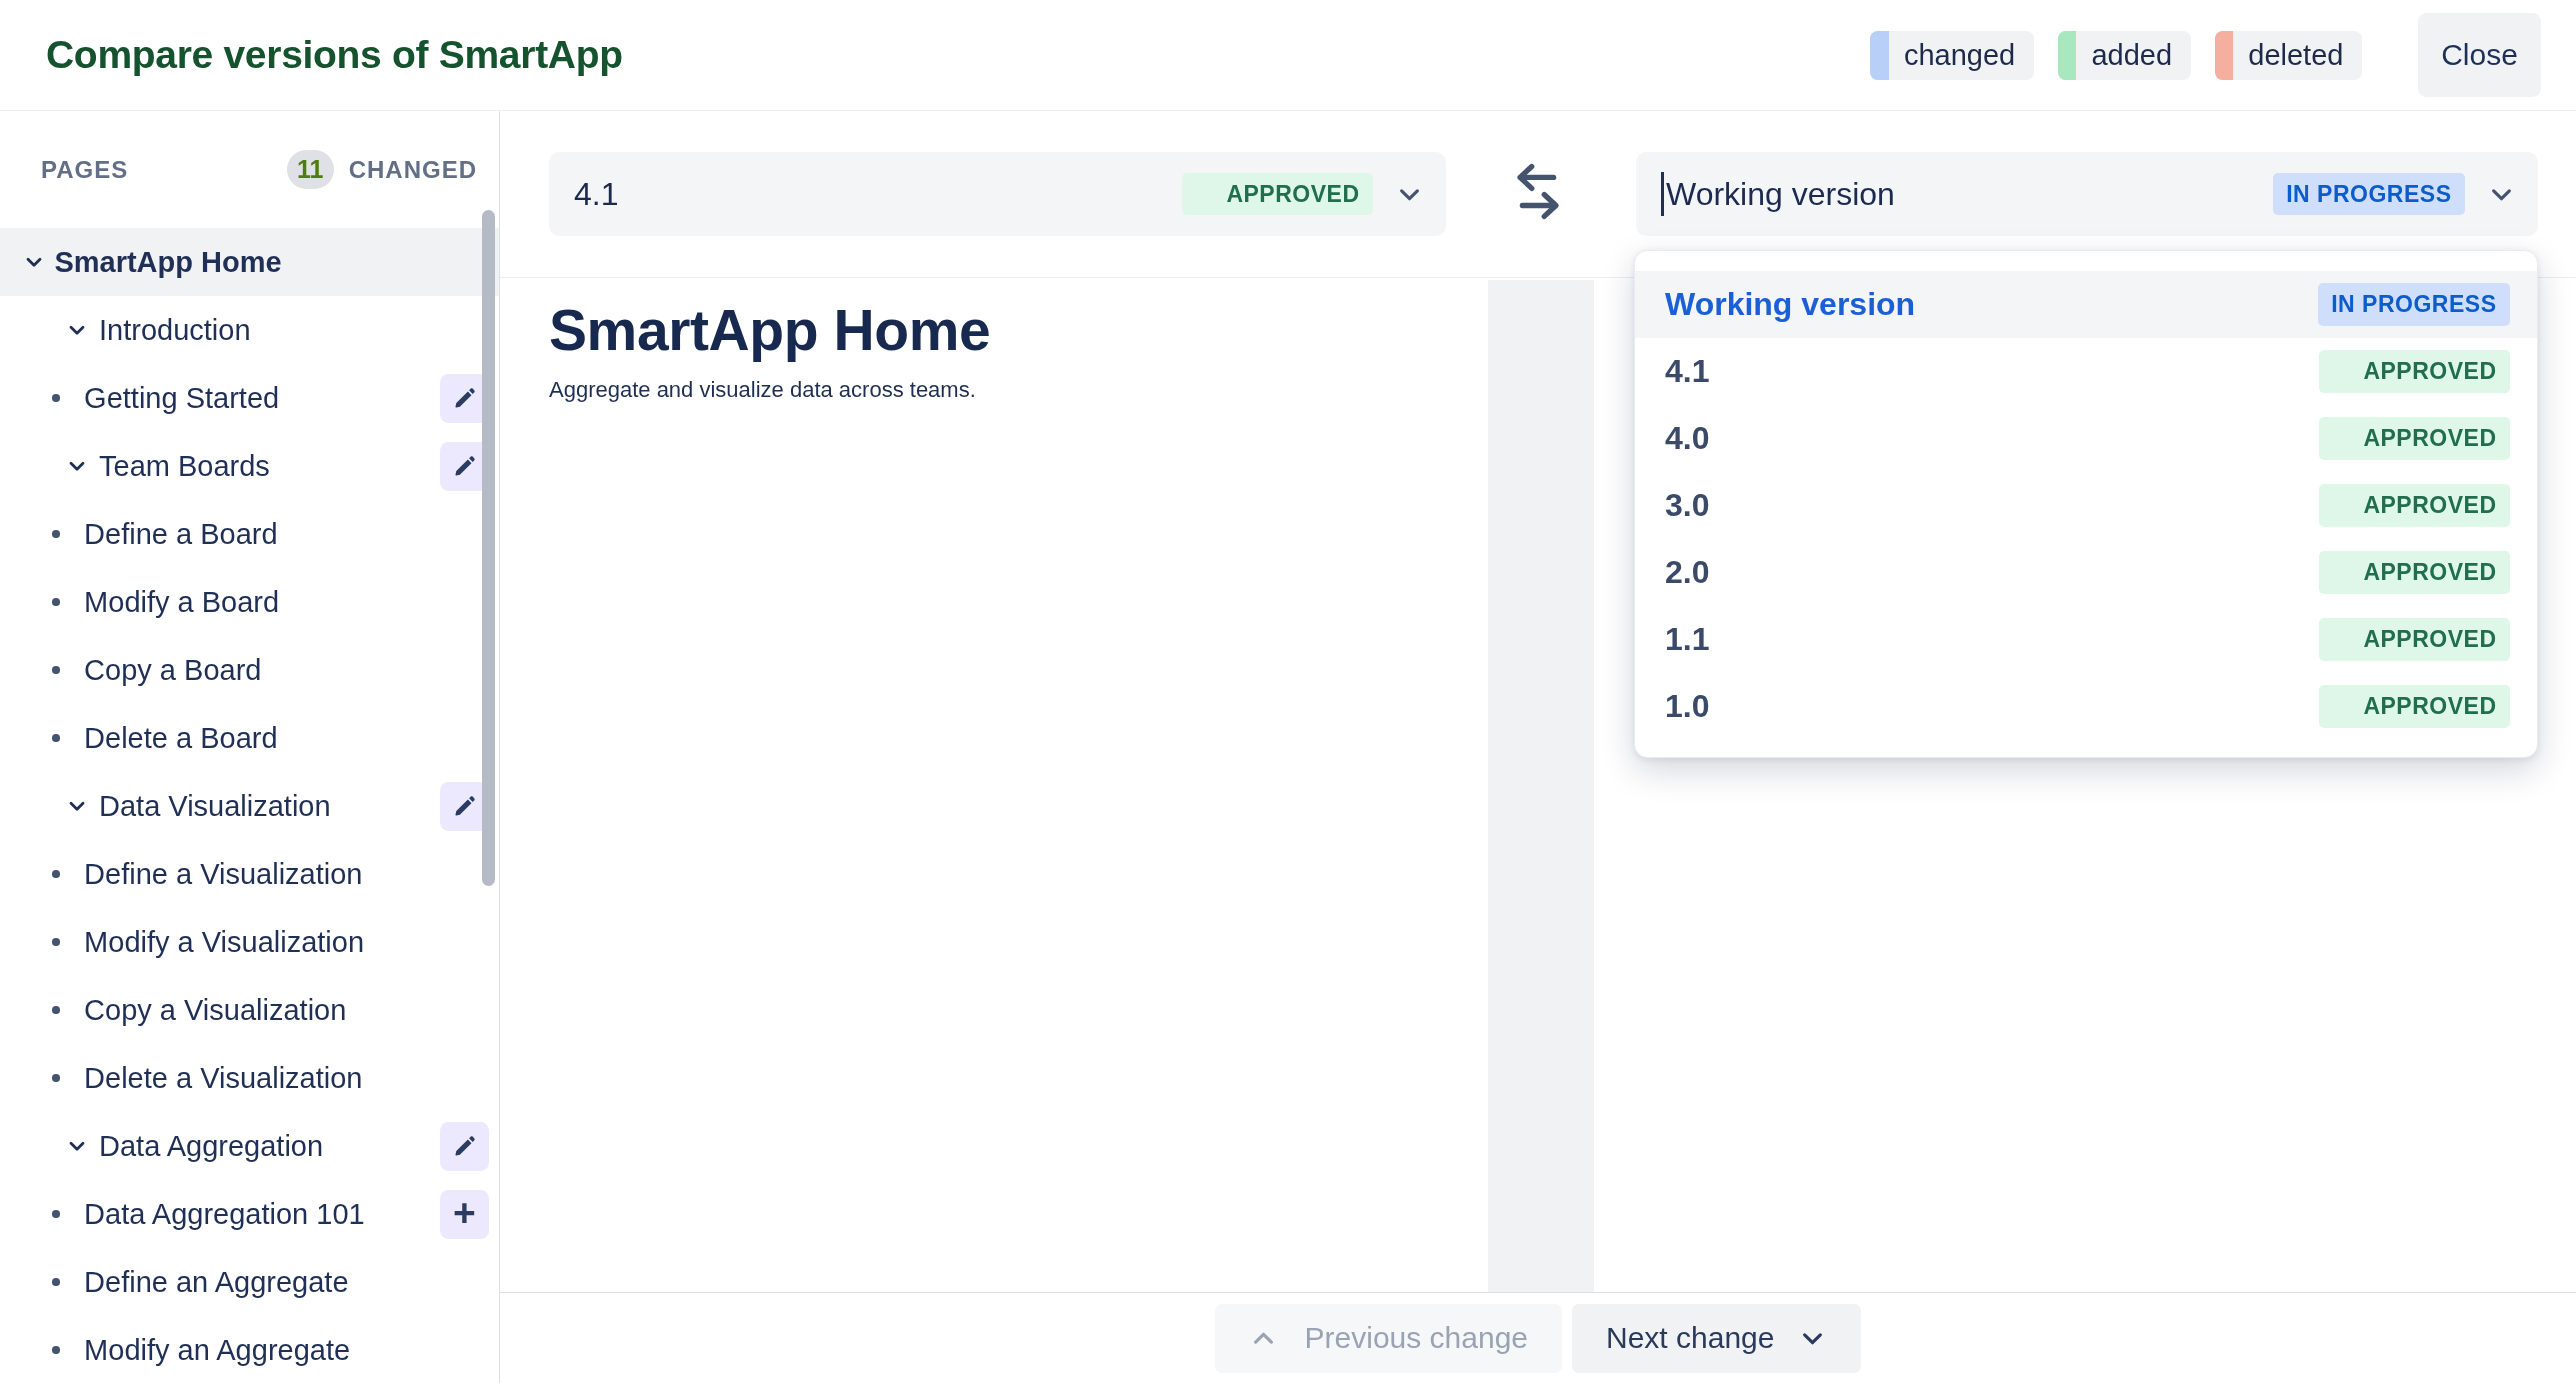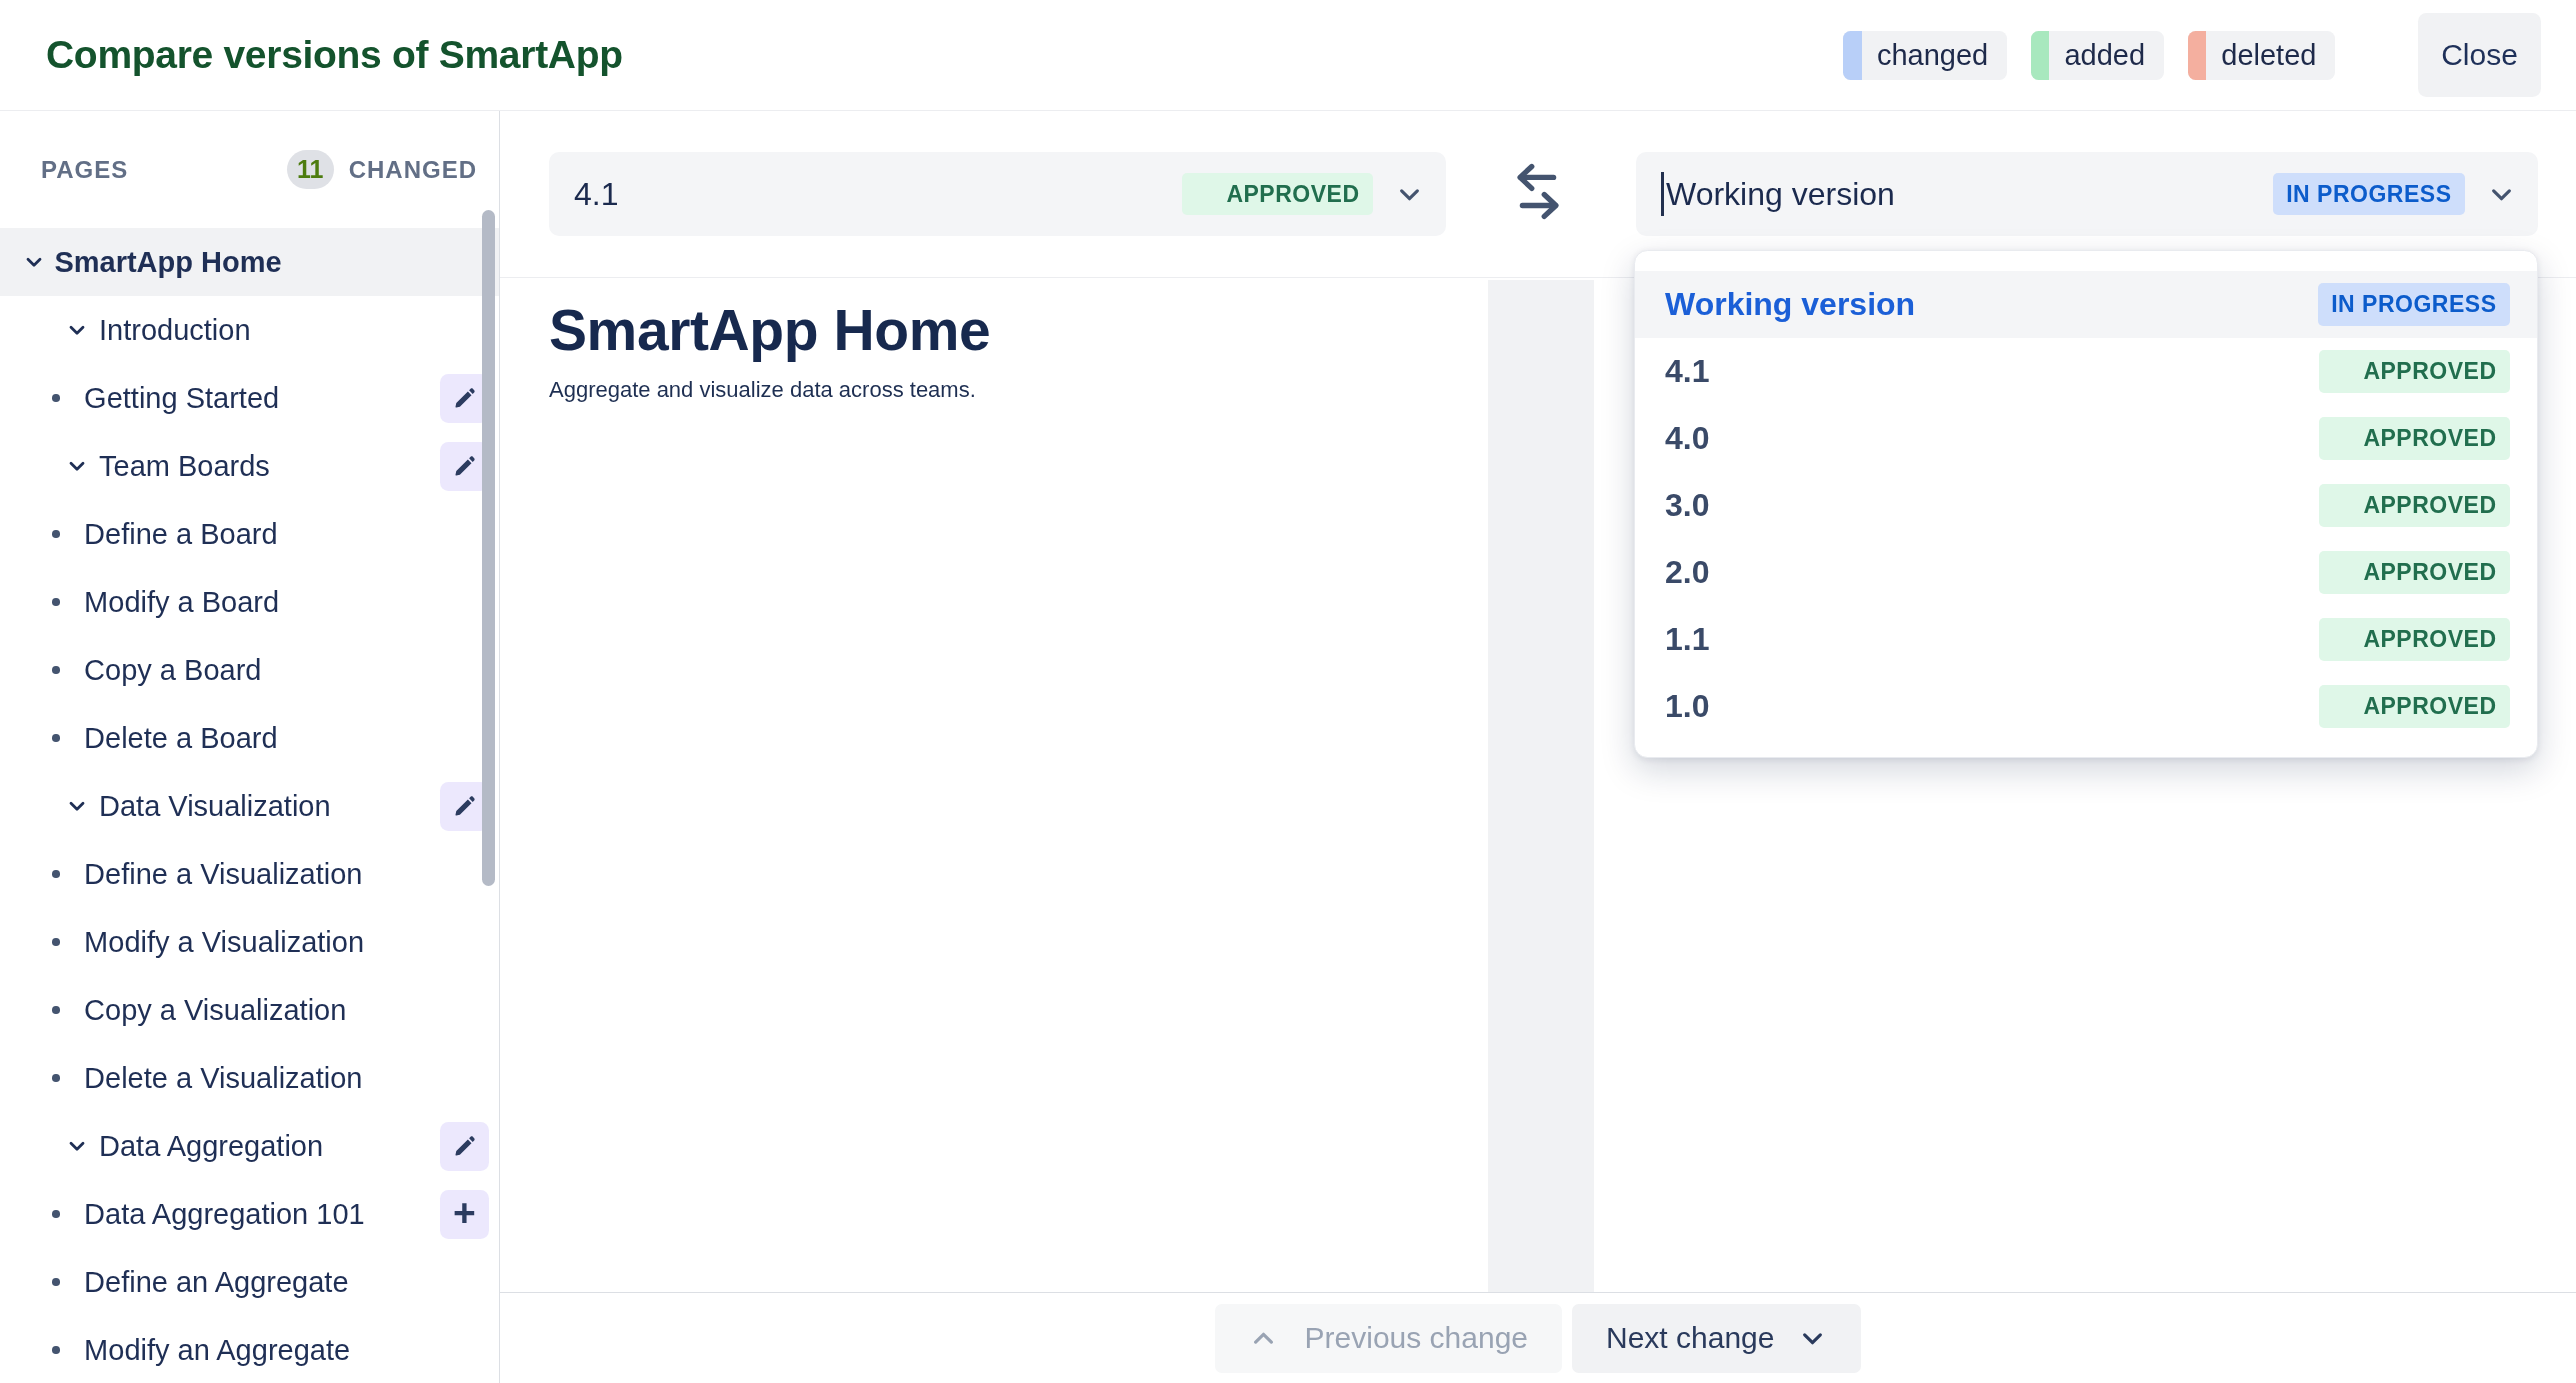--- a/index.html
+++ b/index.html
@@ -15,21 +15,21 @@
     position:absolute; left:0; top:0; width:2576px; height:111px;
     display:flex; align-items:center; padding:0 35px 0 46px;
     background:#fff; border-bottom:1.7px solid #ECEDF0; z-index:10;
   }
   .header h1 { font-size:39px; font-weight:700; color:#14532d; letter-spacing:-0.3px; }
   .legend { display:flex; gap:24px; margin-left:auto; align-items:center; }
   .legend-badge { display:flex; height:49px; border-radius:7.6px; overflow:hidden; background:#F1F2F4; align-items:stretch; }
   .legend-badge .swatch { width:18.6px; }
   .legend-badge .lbl { padding:0 18.6px 0 15px; font-size:29px; line-height:49px; color:#1E2A4A; }
   .close-btn {
-    margin-left:83px; min-width:123px; height:84px; border-radius:8.4px; background:#F1F2F4;
+    margin-left:56px; min-width:123px; height:84px; border-radius:8.4px; background:#F1F2F4;
     border:none; font-family:inherit; font-size:30px; font-weight:500; color:#1E3059;
     display:flex; align-items:center; justify-content:center; padding:0 23px; cursor:pointer;
   }
 
   
   .sidebar {
     position:absolute; left:0; top:111px; width:500px; height:1272px;
     border-right:1.7px solid #DCDFE4; background:#fff; overflow:hidden;
   }
   .pages-header { height:117px; display:flex; align-items:center; padding:0 22px 0 41px; }

